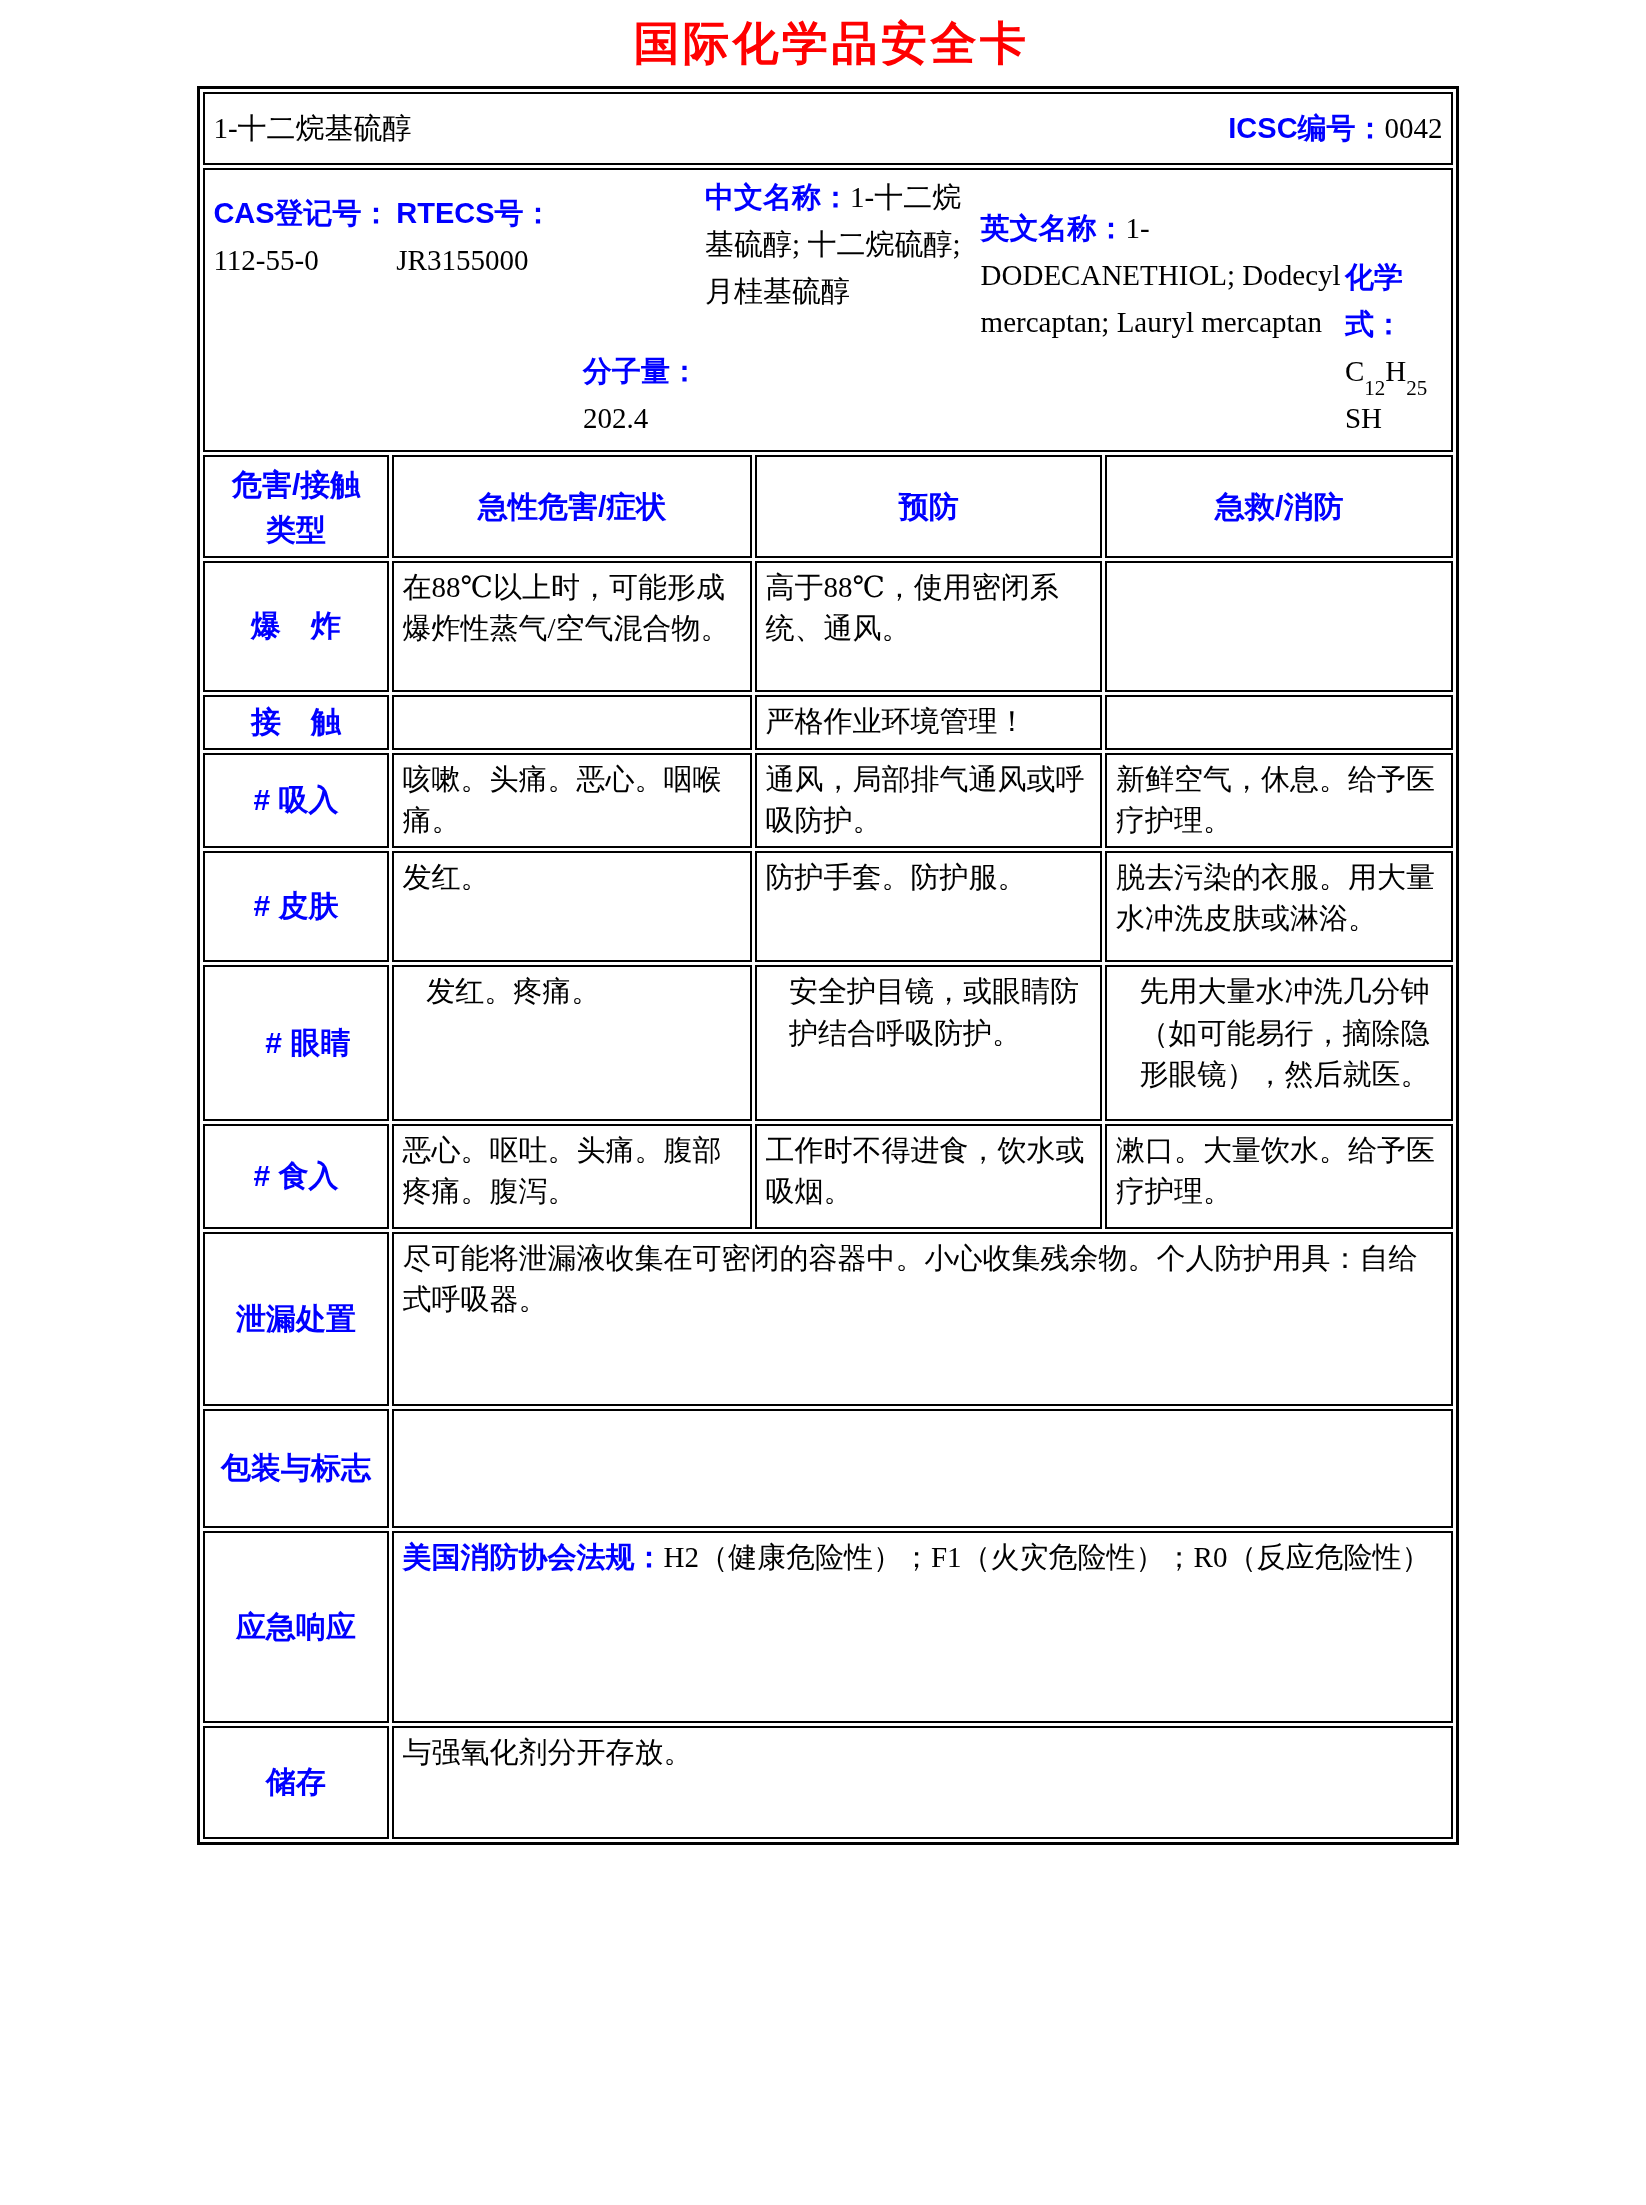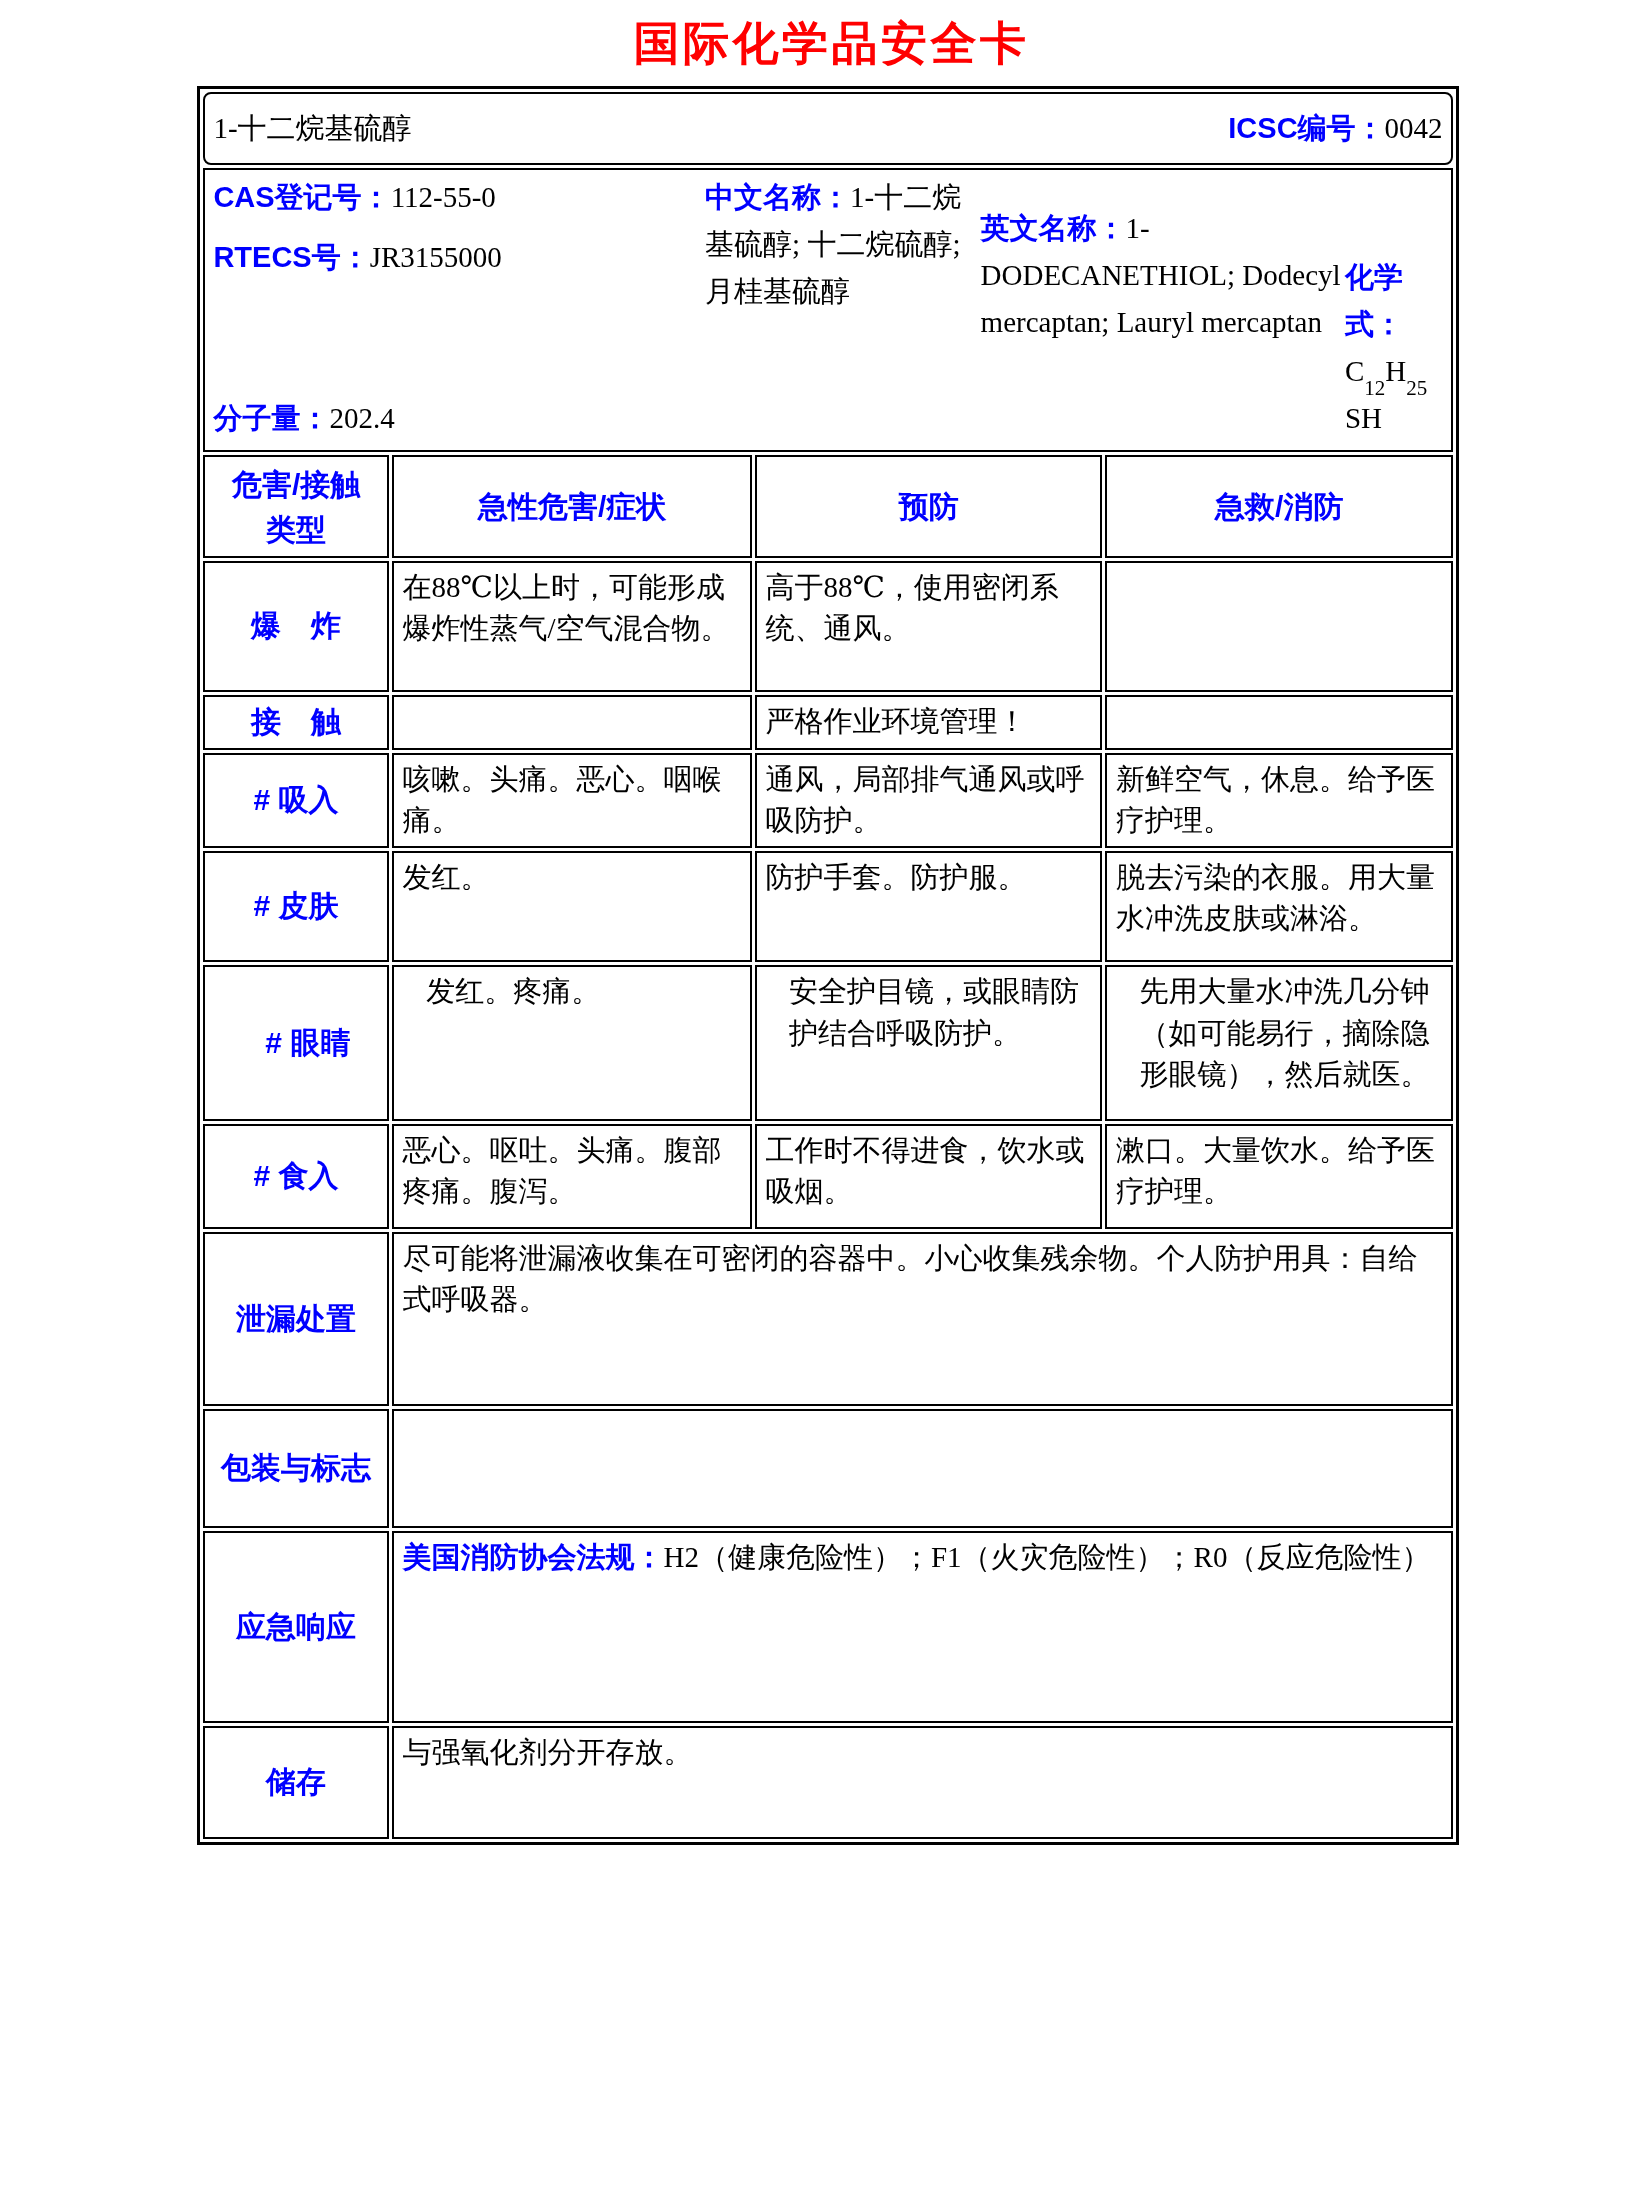--- a/index.html
+++ b/index.html
@@ -23,21 +23,21 @@
     border:2.1px solid #000; vertical-align:top;
     padding:4.2px 8.4px; font-size:29px; line-height:1.42; overflow:hidden;
     word-break:break-word;
   }
   .lbl {
     font-family:"Liberation Sans","DejaVu Sans",sans-serif;
     font-weight:bold; color:#0000FF;
   }
   .mono { font-family:Liberation Serif, serif; }
   
-  tr.r-name td{height:61px; vertical-align:middle;border-radius:8px;}
+  tr.r-name td{height:61px; vertical-align:middle;}
   tr.r-id   td{height:272px;}
   tr.r-head td{height:84px;}
   tr.r-fire td{height:71px;}
   tr.r-expl td{height:119px;}
   tr.r-cont td{height:39px;}
   tr.r-inh  td{height:78px;}
   tr.r-skin td{height:99px;}
   tr.r-eyes td{height:143px;padding-left:32px;}
   tr.r-ing  td{height:93px;}
   tr.r-spill td{height:162px;}
@@ -52,21 +52,21 @@
   }
   td.rowlbl {
     vertical-align:middle; text-align:center;
     font-family:"Liberation Sans","DejaVu Sans",sans-serif;
     font-weight:bold; font-size:30px; color:#0000FF;
   }
   
   .name-flex { display:flex; justify-content:space-between; align-items:center; width:100%; }
   
   .id-grid { display:flex; width:100%; min-height:271px; }
-  .id-left  { width:40%; display:flex; flex-direction:column; }
+  .id-left  { width:40%; display:flex; flex-direction:row;margin-top:16px; }
   .id-right { width:60%; display:flex; }
   .id-grid p { margin:0 0 12.6px 0; line-height:1.62; }
   .id-grid p.gap { margin-top:31px; }
   .id-grid p.bottom { margin-top:auto; margin-bottom:2.8px; }
   .formula sub { font-size:21px; line-height:0; position:relative; top:0.32em; }
 </style>
 </head>
 <body>
 
 <div class="page-title">国际化学品安全卡</div>

